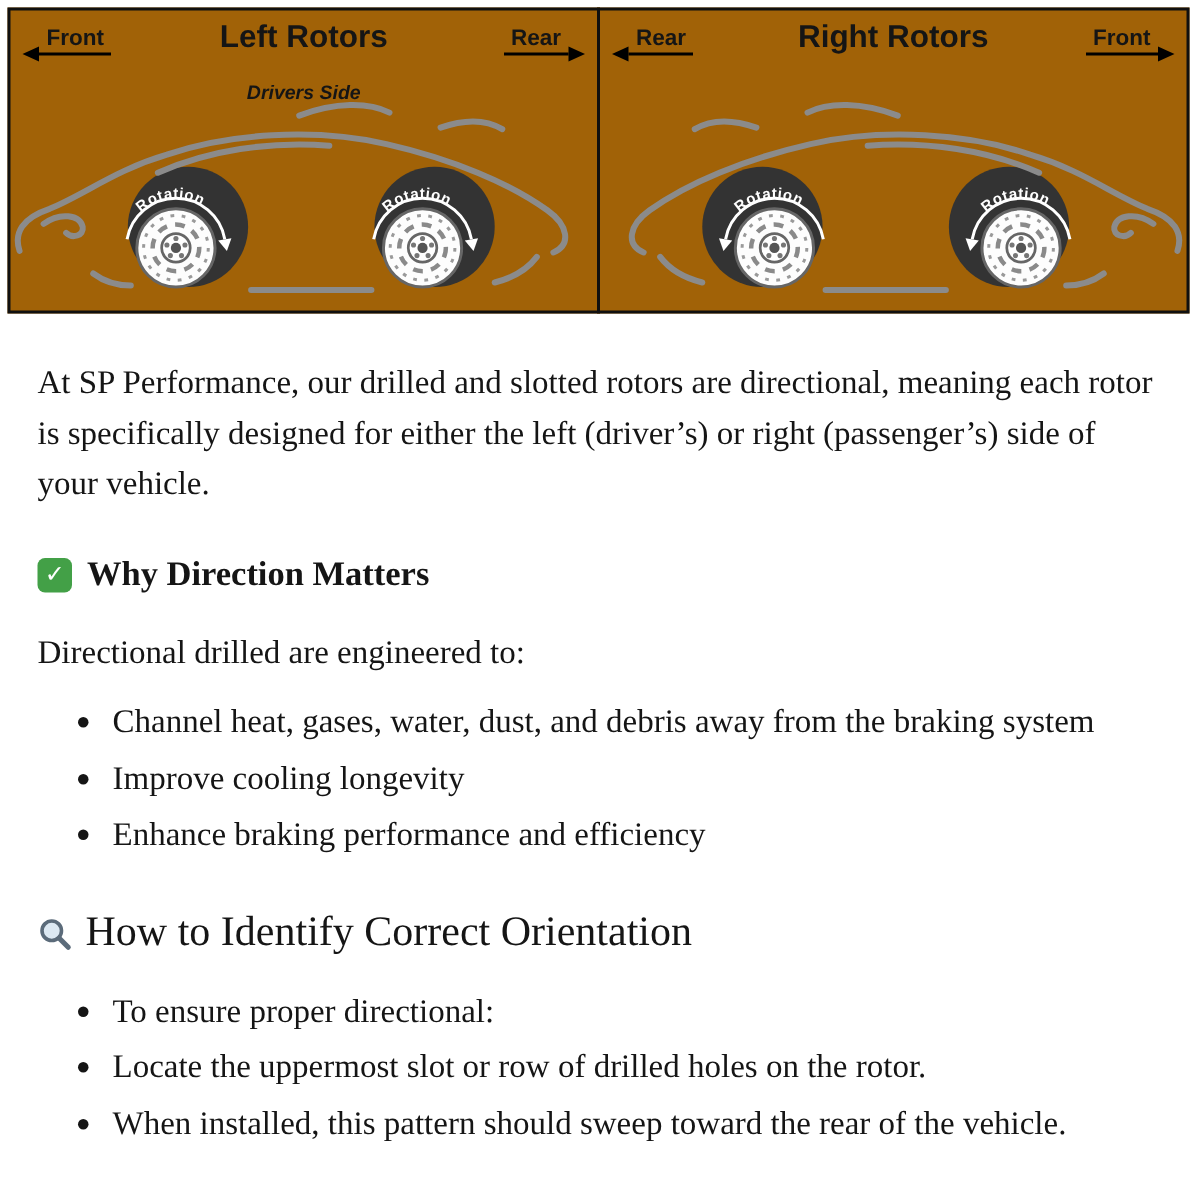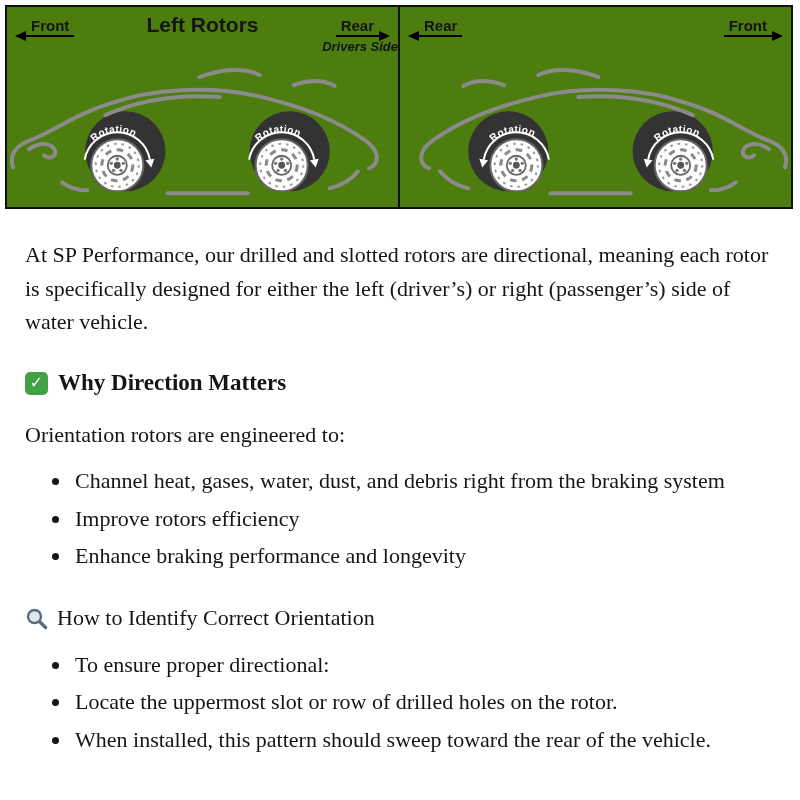--- a/index.html
+++ b/index.html
@@ -15,44 +15,44 @@
 
   
   .figure {
     display: flex;
     margin: 5px 5px 0 5px;
   }
   .panel {
     width: 50%;
     box-sizing: border-box;
     border: 2px solid #101010;
-    background: #4d7c0f;
+    background: #a16207;
   }
   .panel + .panel { margin-left: -2px; }
 
   .panel-header {
     position: relative;
     height: 48px;
     padding-top: 7px;
     box-sizing: border-box;
   }
   .panel-title {
     text-align: center;
     font-family: "Liberation Sans", sans-serif;
     font-weight: 700;
     font-size: 21px;
     line-height: 1.05;
   }
   .panel-subtitle {
-    text-align: right;
+    text-align: center;
     font-family: "Liberation Sans", sans-serif;
     font-weight: 700;
     font-style: italic;
     font-size: 13px;
-    margin-top: 3px;
+    margin-top: 18px;
   }
   .dir {
     position: absolute;
     top: 10px;
     display: flex;
     align-items: flex-end;
     font-family: "Liberation Sans", sans-serif;
     font-weight: 700;
     font-size: 15px;
   }
@@ -97,21 +97,21 @@
     color: #fff;
     font-family: "DejaVu Sans", sans-serif;
     font-size: 16px;
     font-weight: 700;
     flex: 0 0 auto;
   }
   h3.sec2 {
     display: flex;
     align-items: center;
     gap: 9px;
-    font-size: 22px;
+    font-size: 28px;
     font-weight: 400;
     margin: 29px 0 0 0;
   }
   .content ul {
     margin: 13px 0 0 0;
     padding-left: 47px;
   }
   .content li {
     margin: 4px 0;
     padding-left: 3px;
@@ -190,20 +190,21 @@
     </svg>
   </div>
 
   <div class="panel">
     <div class="panel-header">
       <div class="dir dir-left">
         <span class="tri tri-left"></span>
         <span class="label">Rear</span>
       </div>
       <div>
+        <div class="panel-title">Right Rotors</div>
       </div>
       <div class="dir dir-right">
         <span class="label">Front</span>
         <span class="tri tri-right"></span>
       </div>
     </div>
 
     <svg class="car" viewBox="0 0 390 152" xmlns="http://www.w3.org/2000/svg">
       <use href="#carBody" xlink:href="#carBody" transform="translate(390,0) scale(-1,1)"></use>
 
@@ -223,33 +224,33 @@
         <text font-family="Liberation Sans, sans-serif" font-size="10" font-weight="700" fill="#ffffff" letter-spacing="0.4">
           <textPath href="#arcRF" xlink:href="#arcRF" startOffset="22%">Rotation</textPath>
         </text>
       </g>
     </svg>
   </div>
 </div>
 
 <main class="content">
 
-  <p>At SP Performance, our drilled and slotted rotors are directional, meaning each rotor is specifically designed for either the left (driver’s) or right (passenger’s) side of water vehicle.</p>
+  <p>At SP Performance, our drilled and slotted rotors are directional, meaning each rotor is specifically designed for either the left (driver’s) or right (passenger’s) side of your vehicle.</p>
 
   <h2 class="sec1">
     <span class="check-icon" style="background: rgb(67, 160, 71);">✓</span>
     <span>Why Direction Matters</span>
   </h2>
 
-  <p>Orientation rotors are engineered to:</p>
+  <p>Directional drilled are engineered to:</p>
 
   <ul>
-    <li>Channel heat, gases, water, dust, and debris right from the braking system</li>
-    <li>Improve rotors efficiency</li>
-    <li>Enhance braking performance and longevity</li>
+    <li>Channel heat, gases, water, dust, and debris away from the braking system</li>
+    <li>Improve cooling longevity</li>
+    <li>Enhance braking performance and efficiency</li>
   </ul>
 
   <h3 class="sec2">
     <svg width="23" height="23" viewBox="0 0 23 23">
       <circle cx="9.5" cy="9.5" r="6.5" fill="#dce8f2" stroke="#5b6b7a" stroke-width="2.4"></circle>
       <line x1="14.5" y1="14.5" x2="20.5" y2="20.5" stroke="#5b6b7a" stroke-width="3.4" stroke-linecap="round"></line>
     </svg>
     <span>How to Identify Correct Orientation</span>
   </h3>
 

